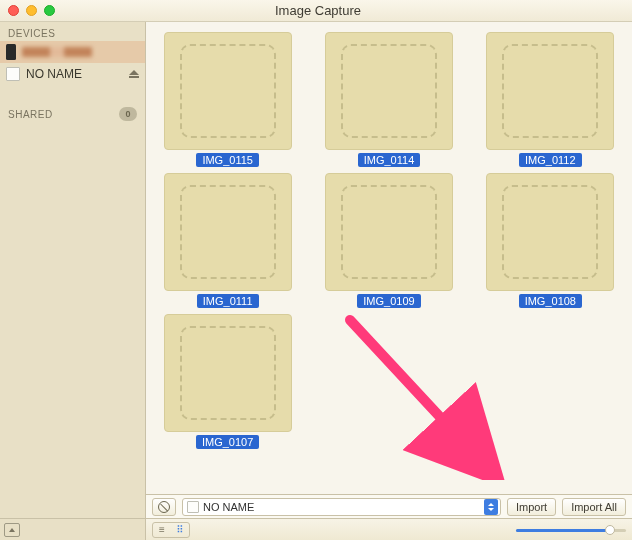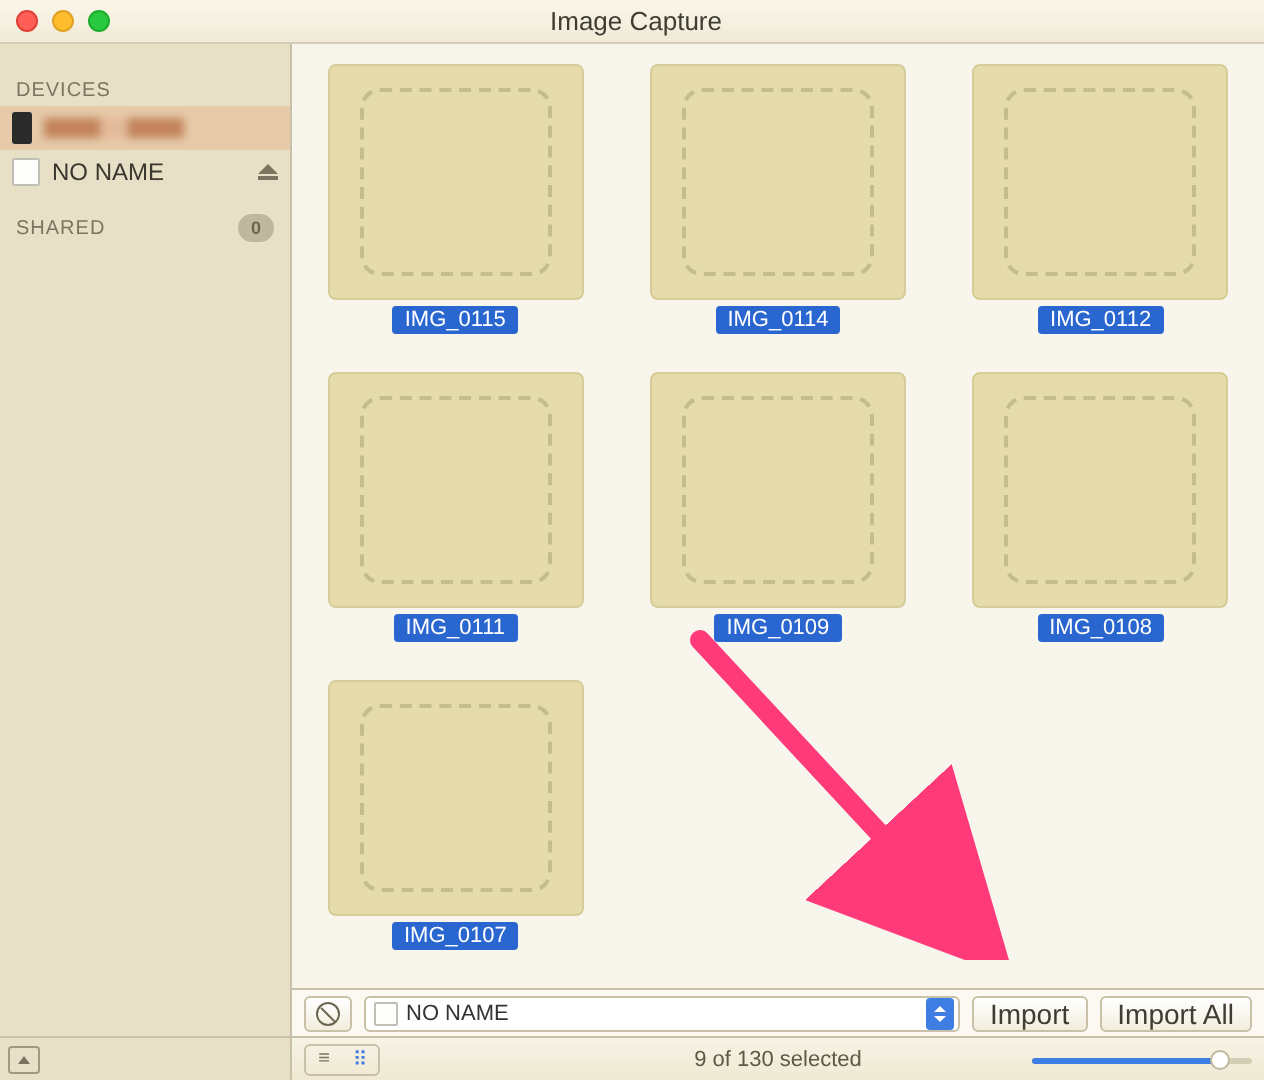--- a/index.html
+++ b/index.html
@@ -52,21 +52,20 @@
     flex-direction: column;
   }
   .sidebar-section-header {
     font-size: 10px;
     color: #7a7460;
     letter-spacing: 0.5px;
     padding: 6px 8px 2px 8px;
     display: flex;
     justify-content: space-between;
     align-items: center;
-    margin-top: 12px;
   }
   .count-badge {
     background: #bfb89e;
     color: #6b664f;
     font-size: 9px;
     border-radius: 8px;
     padding: 0 6px;
     line-height: 14px;
     height: 14px;
     font-weight: 600;
@@ -154,21 +153,21 @@
     display: flex;
     flex-direction: column;
     background: #f8f5ec;
   }
   .grid {
     flex: 1;
     overflow: hidden;
     padding: 10px 4px 0 4px;
     display: grid;
     grid-template-columns: repeat(3, 1fr);
-    gap: 19px 6px;
+    gap: 6px 6px;
     justify-items: center;
     align-content: start;
   }
   .thumb {
     width: 140px;
     display: flex;
     flex-direction: column;
     align-items: center;
   }
   .thumb-box {
@@ -206,21 +205,21 @@
     gap: 6px;
   }
   .tb-btn {
     height: 18px;
     border: 1px solid #c9c1a7;
     border-radius: 3px;
     background: linear-gradient(#ffffff,#f2eedc);
     display: flex;
     align-items: center;
     justify-content: center;
-    font-size: 14px;
+    font-size: 11px;
     color: #3f3c33;
     padding: 0 8px;
   }
   .delete-btn {
     width: 24px;
     padding: 0;
     position: relative;
   }
   .delete-btn::after {
     content: "";
@@ -367,21 +366,21 @@
     </div>
     <div class="device-row selected">
       <div class="device-icon-phone"></div>
       <div class="phone-label"></div>
     </div>
     <div class="device-row">
       <div class="device-icon-sd"></div>
       <span>NO NAME</span>
       <div class="eject-icon"></div>
     </div>
-    <div class="sidebar-section-header" style="margin-top:4px;">
+    <div class="sidebar-section-header" style="margin-top:16px;">
       <span>SHARED</span>
       <span class="count-badge">0</span>
     </div>
     <div class="sidebar-bottom">
       <div class="panel-toggle-icon"></div>
     </div>
   </div>
 
   <div class="content">
     <div class="grid">
@@ -440,21 +439,20 @@
       </div>
       <div class="tb-btn">Import</div>
       <div class="tb-btn">Import All</div>
     </div>
 
     <div class="statusbar">
       <div class="view-toggle">
         <span>≡</span>
         <span class="active">⠿</span>
       </div>
-      <div class="status-text">9 of 130 selected</div>
       <div class="zoom-slider">
         <div class="zoom-track"></div>
         <div class="zoom-fill"></div>
         <div class="zoom-thumb"></div>
       </div>
     </div>
   </div>
 </div>
 
 <svg class="overlay-arrow" viewBox="0 0 170 170">

